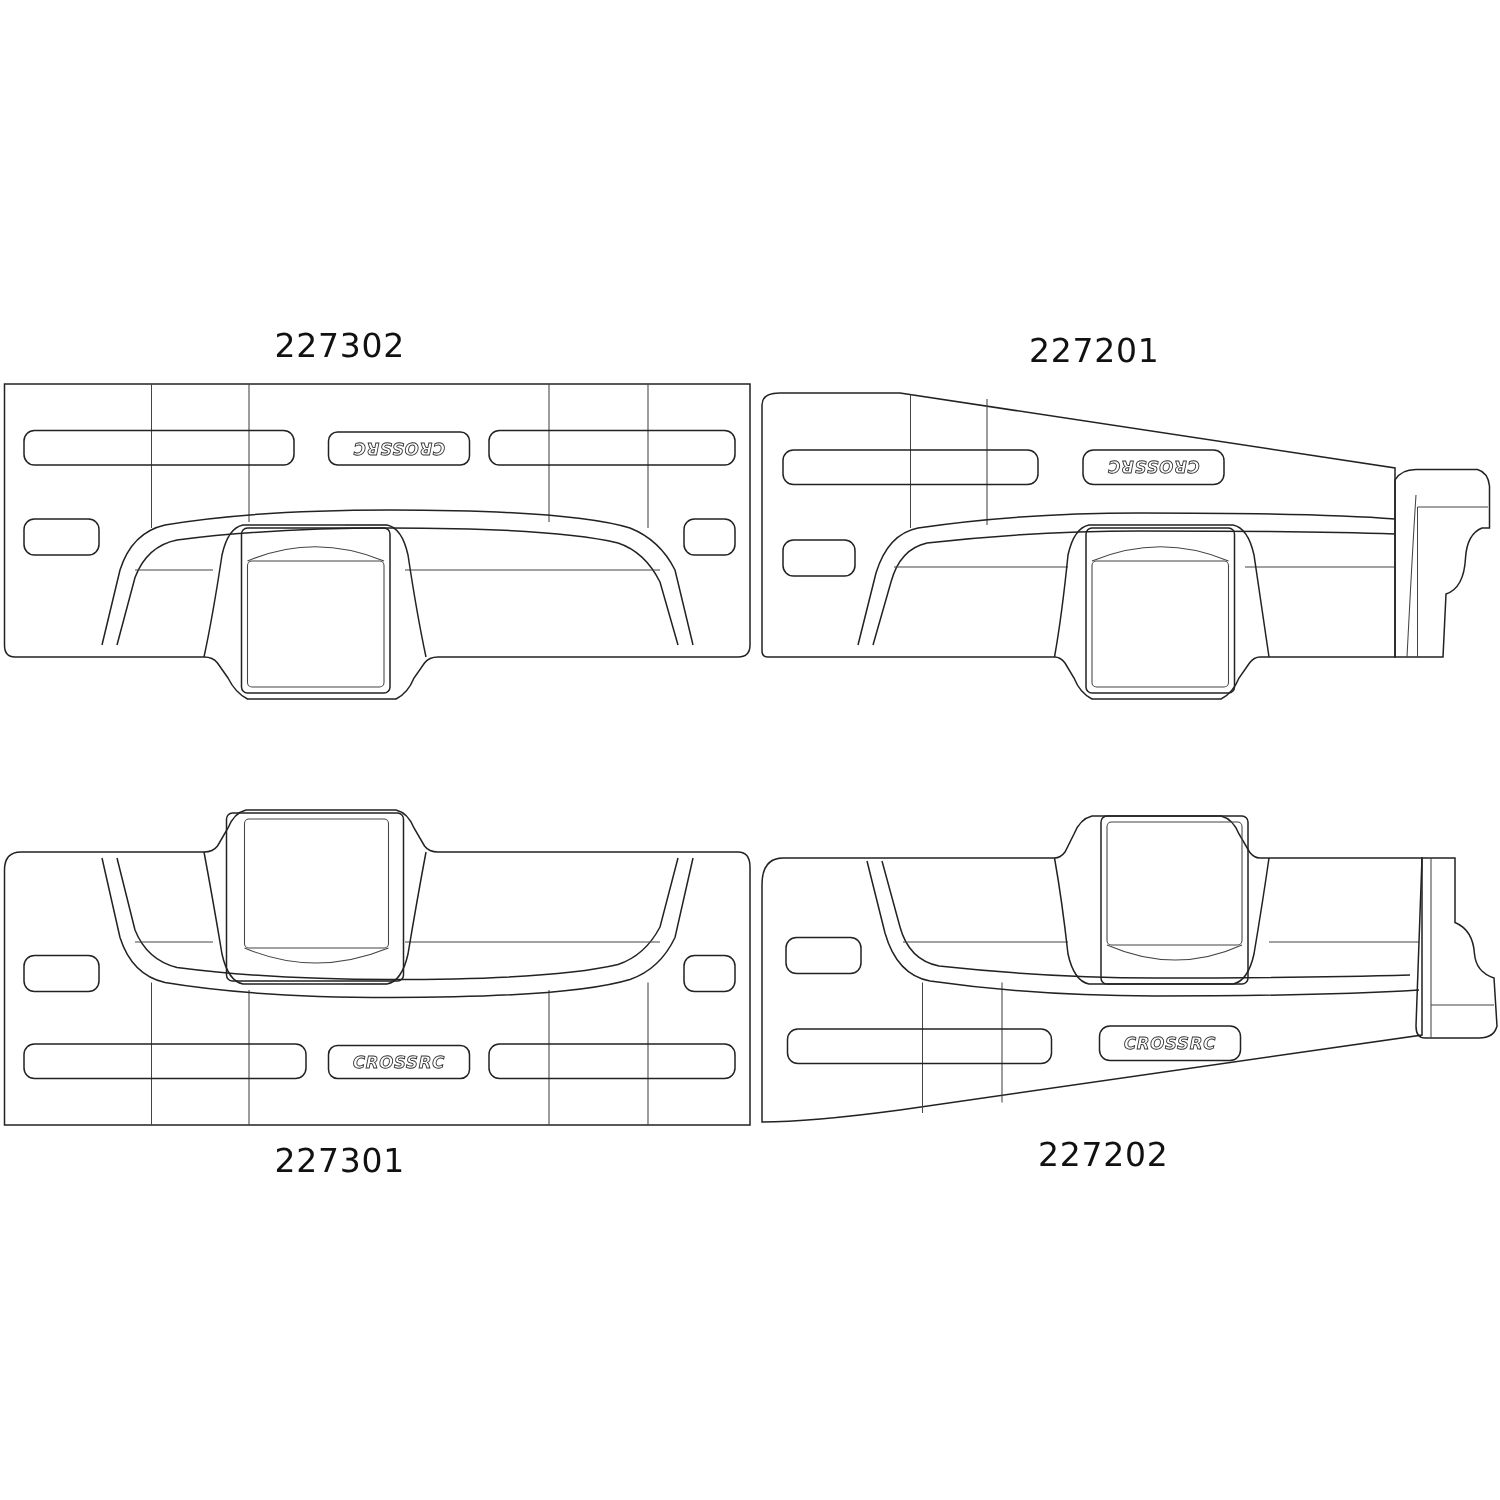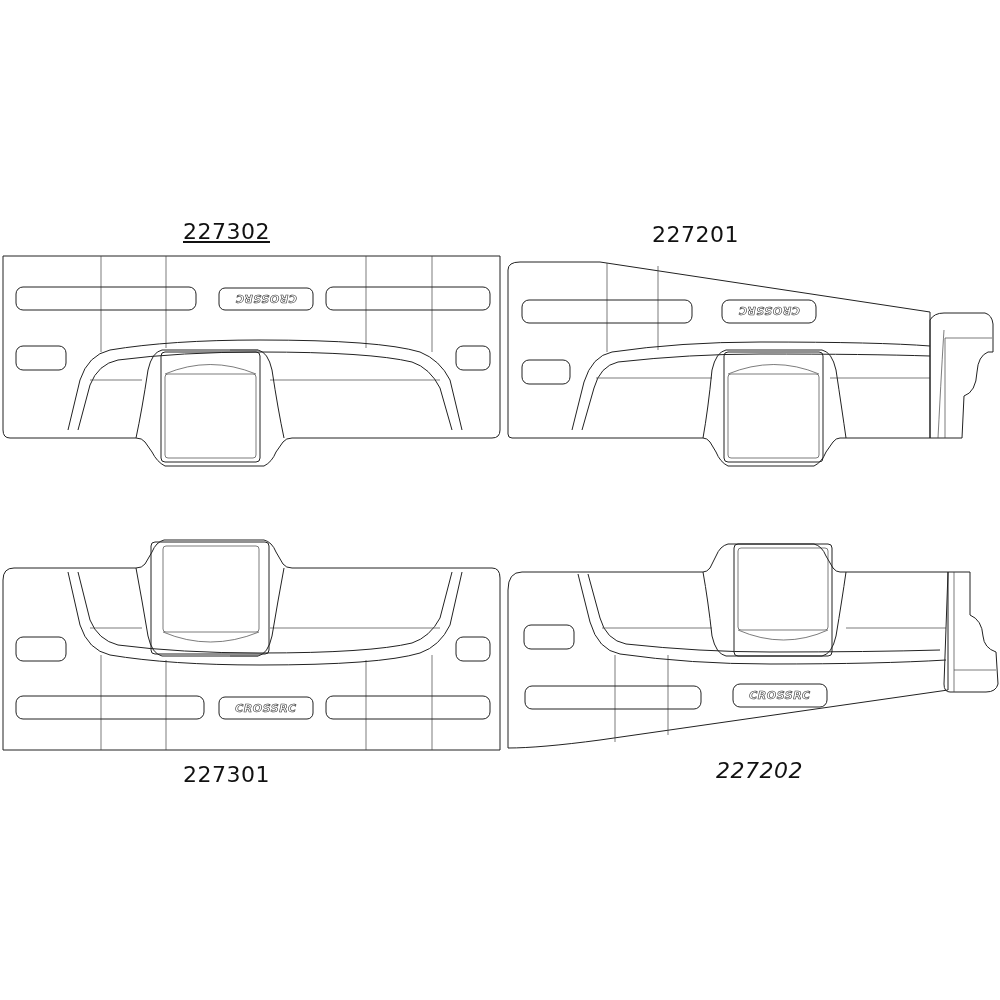--- a/index.html
+++ b/index.html
@@ -6,24 +6,24 @@
     body { width: 1000px; height: 1000px; position: relative; overflow: hidden; font-family: "DejaVu Sans", sans-serif; }
     .label { position: absolute; font-size: 22px; color: #111; letter-spacing: 0.5px; font-family: "DejaVu Sans", sans-serif; }
     svg { position: absolute; left: 0; top: 0; }
     .ln { fill: none; stroke: #222; stroke-width: 1; }
     .lt { fill: none; stroke: #444; stroke-width: 0.7; }
     .logo-text { font-family: "DejaVu Sans", sans-serif; font-style: italic; font-weight: bold; font-size: 11px; fill: #fff; stroke: #333; stroke-width: 0.6; letter-spacing: 0.5px; }
   </style>
 </head>
 <body>
 
-<div class="label" style="left:183px; top:219px;text-decoration:underline;">227302</div>
-<div class="label" style="left:652px; top:222px;">227201</div>
+<div class="label" style="left:183px; top:219px;">227302</div>
+<div class="label" style="left:686px; top:222px;">227201</div>
 <div class="label" style="left:183px; top:762px;text-align:center;">227301</div>
-<div class="label" style="left:716px; top:758px;font-style:italic;">227202</div>
+<div class="label" style="left:692px; top:758px;">227202</div>
 
 <svg width="1000" height="1000" viewBox="0 0 1000 1000">
 
   <g>
     <path class="ln" d="M3,256 L500,256 L500,430 Q500,438 492,438 L292,438 Q286,438 283,442 L276,452 Q272,462 264,466 L165,466 Q157,462 152,452 L145,442 Q142,438 136,438 L10,438 Q3,438 3,430 Z"></path>
     <line class="lt" x1="101" y1="256" x2="101" y2="352"></line>
     <line class="lt" x1="166" y1="256" x2="166" y2="348"></line>
     <line class="lt" x1="366" y1="256" x2="366" y2="348"></line>
     <line class="lt" x1="432" y1="256" x2="432" y2="352"></line>
     <rect class="ln" x="16" y="287" width="180" height="23" rx="7"></rect>

